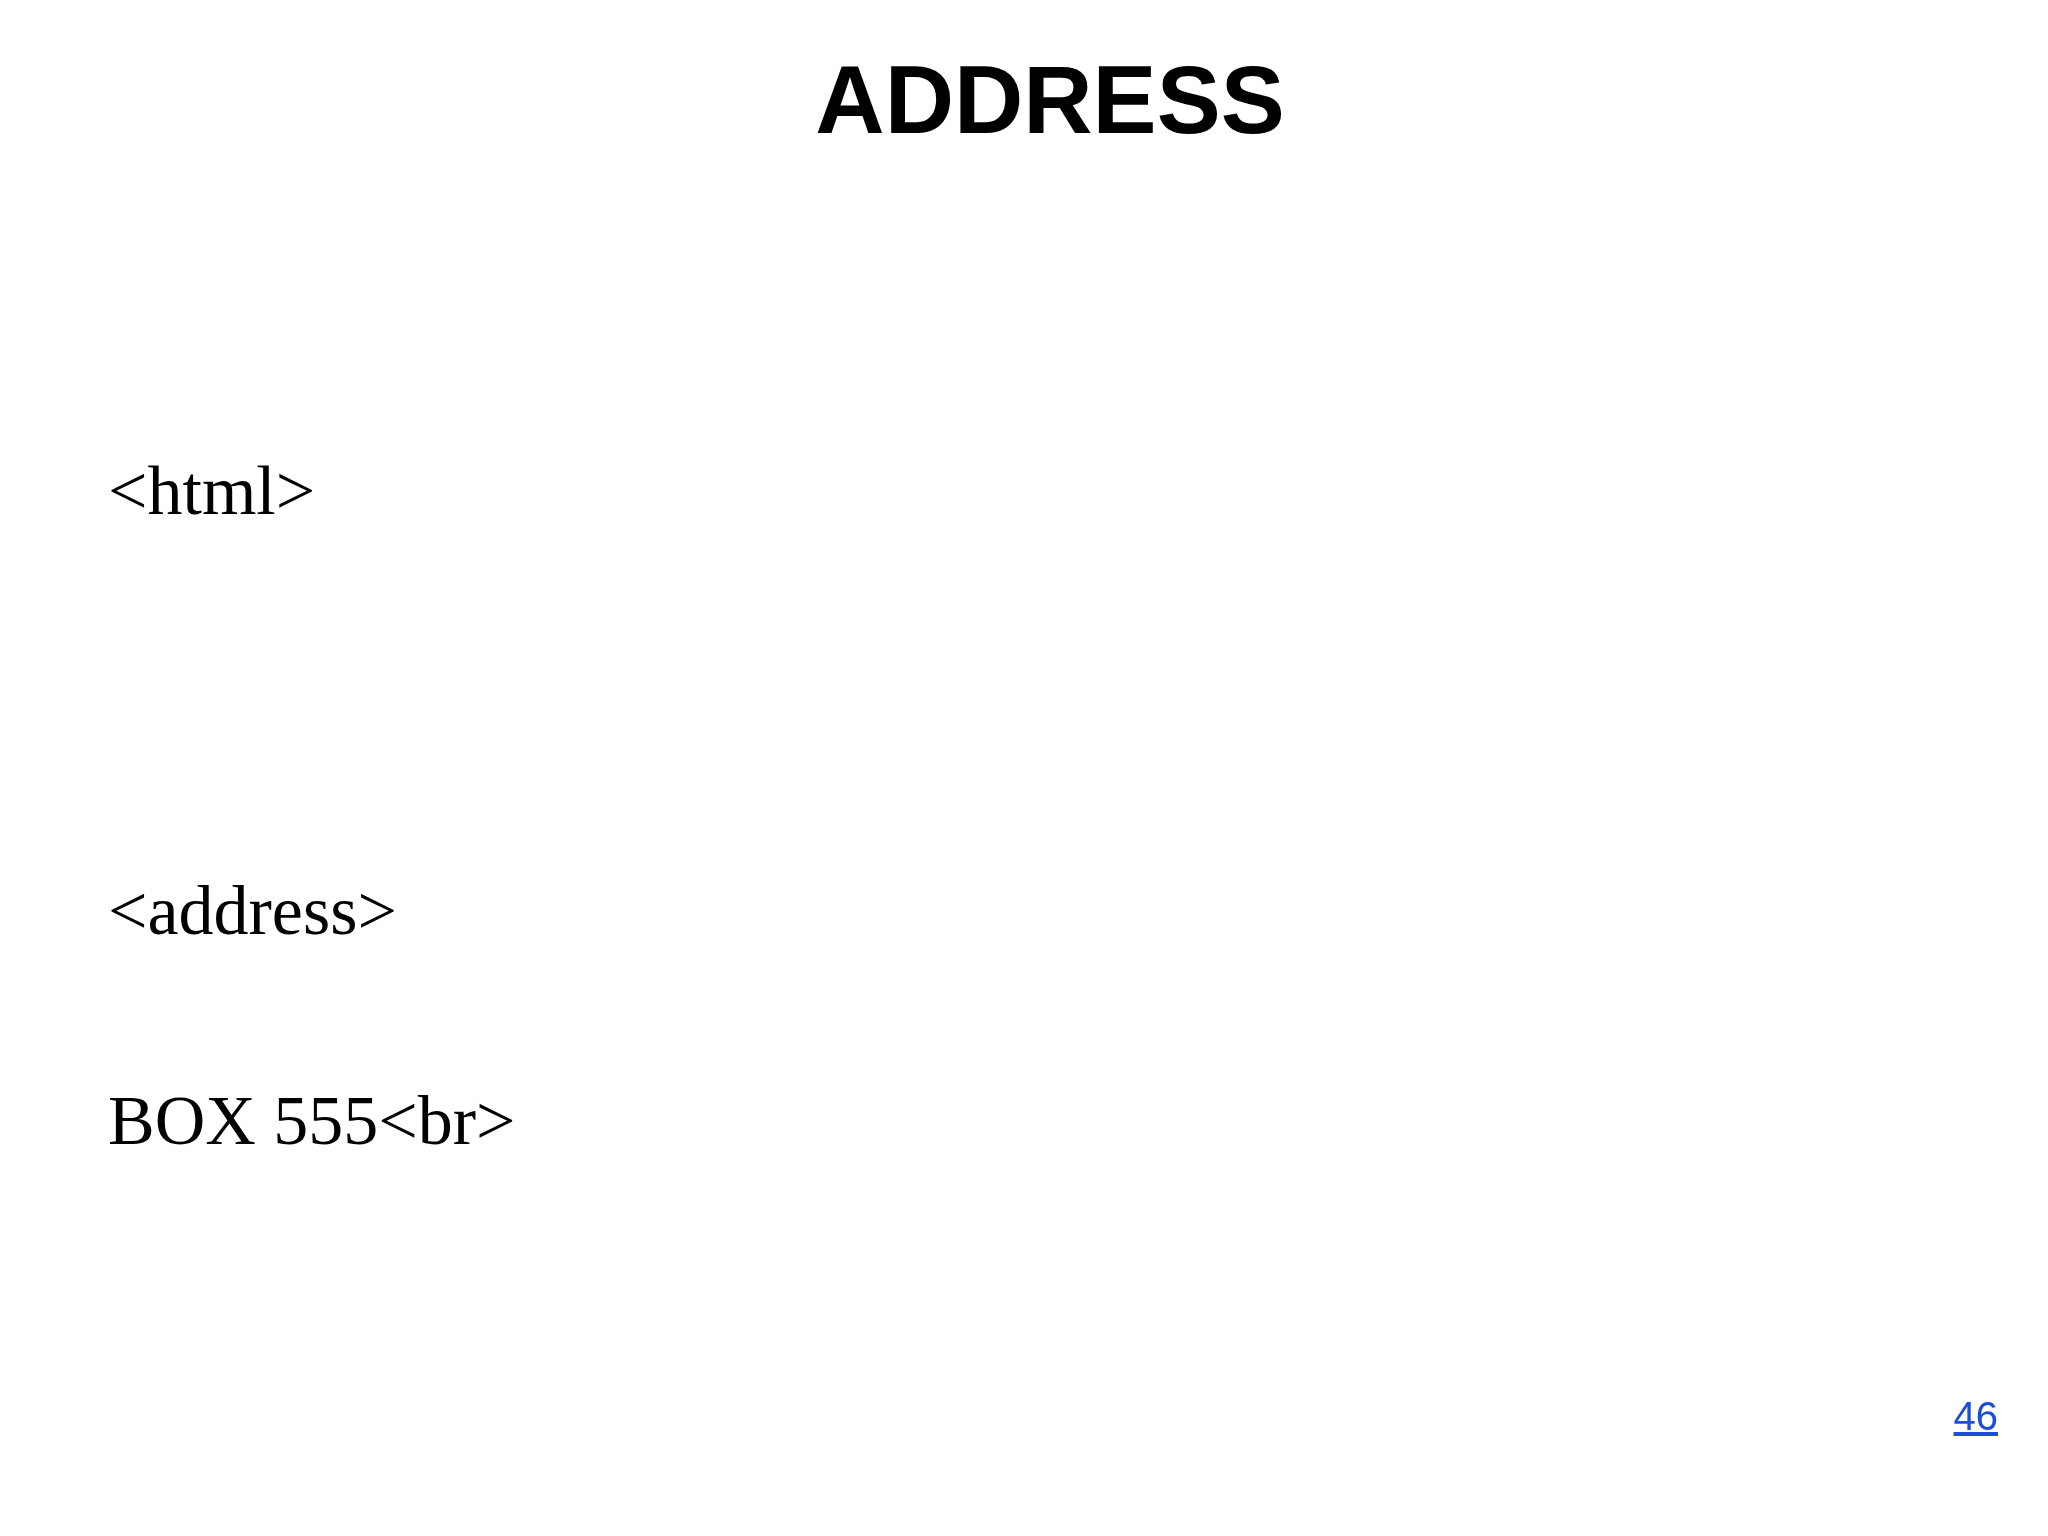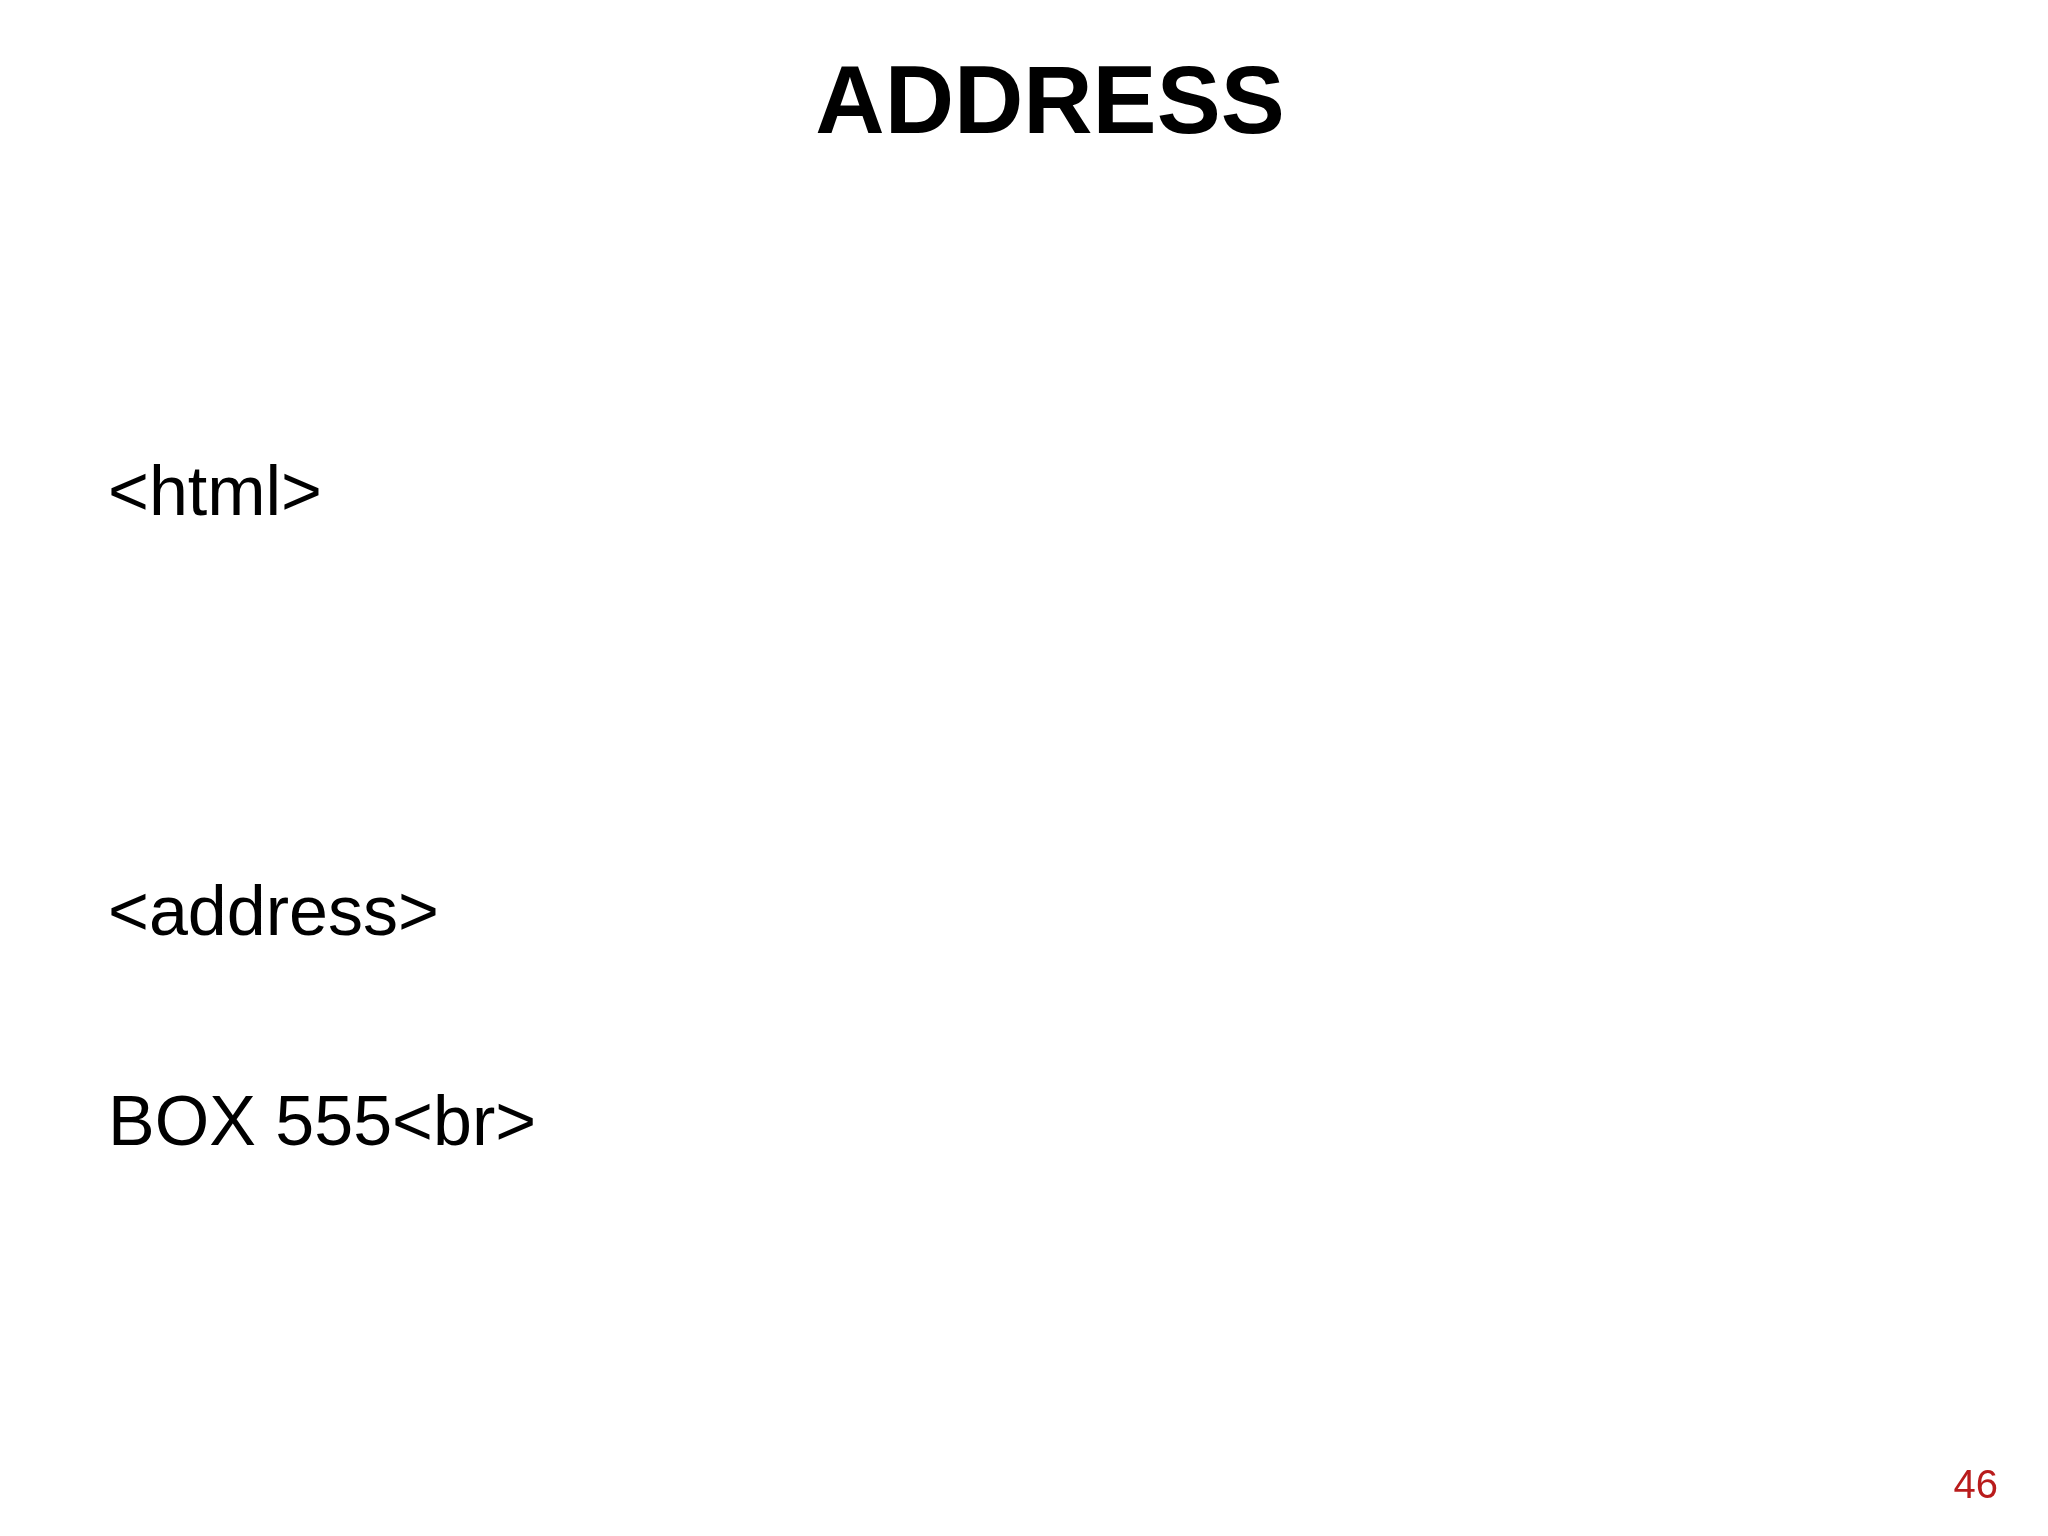--- a/index.html
+++ b/index.html
@@ -49,35 +49,37 @@
     line-height: 70px;
     color: #000000;
     white-space: pre;
   }
 
   .code-line {
     display: block;
     height: 70px;
     line-height: 70px;
     white-space: pre;
+    font-family: Liberation Serif, serif;
   }
 
   .code-line.blank {
     height: 70px;
   }
 
   
   .page-number {
     position: absolute;
     right: 50px;
-    top: 1464px;
+    top: 1396px;
     font-size: 40px;
     font-weight: normal;
     line-height: 1;
-    color: #b91c1c;
+    color: #1d4ed8;
+    text-decoration: underline;
   }
 </style>
 </head>
 <body>
 
 <div class="slide">
 
   <div class="slide-title">ADDRESS</div>
 
   <div class="code-block">

